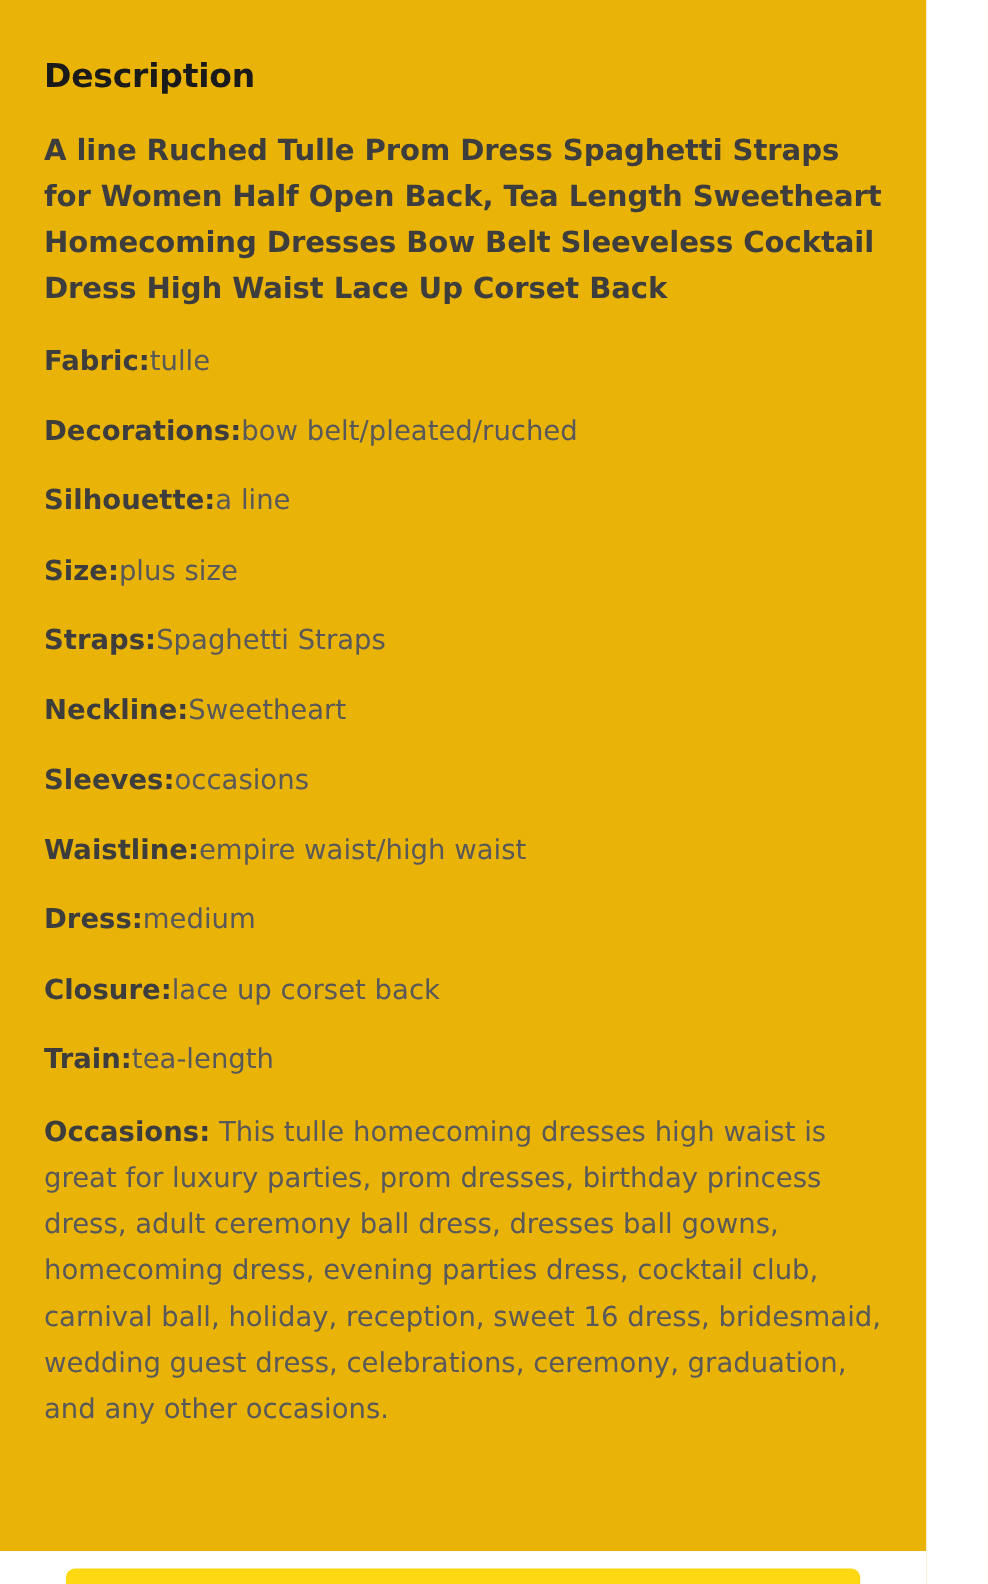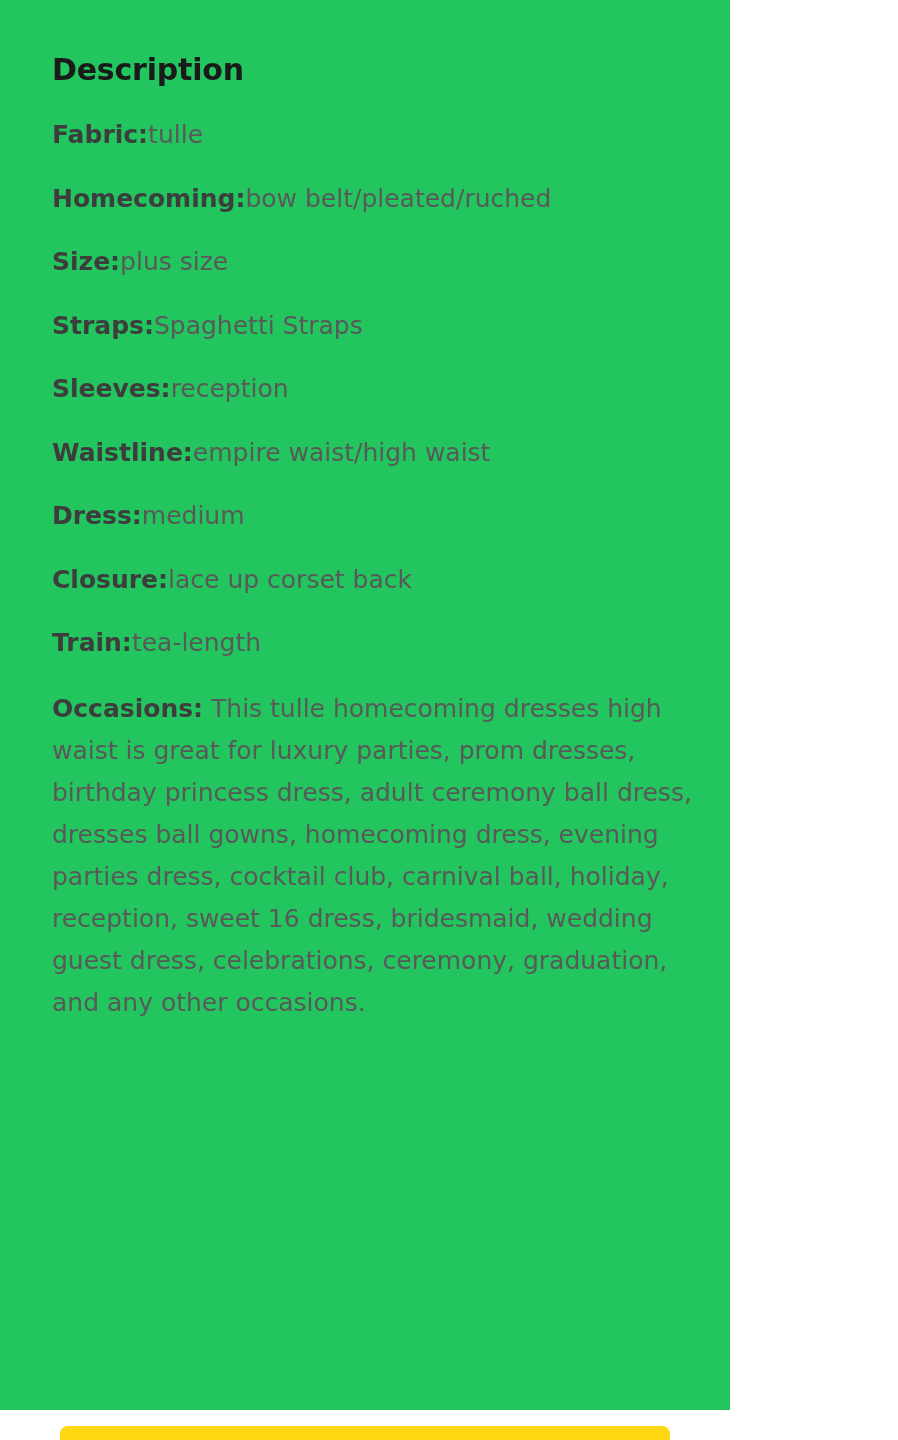--- a/index.html
+++ b/index.html
@@ -8,26 +8,26 @@
     background: #ffffff;
   }
   body {
     width: 898px;
     min-height: 1440px;
     font-family: "DejaVu Sans", sans-serif;
     color: #4a4a4a;
     -webkit-font-smoothing: antialiased;
   }
   .page {
-    width: 730px;
+    width: 842px;
     min-height: 1440px;
     box-sizing: border-box;
-    padding: 40px 30px 0 52px;
+    padding: 40px 30px 0 40px;
     position: relative;
-    background: #22c55e;
+    background: #eab308;
   }
   .section-title {
     font-size: 30px;
     font-weight: bold;
     color: #1a1a1a;
     letter-spacing: -0.2px;
     margin: 12px 0 28px 0;
     line-height: 1.2;
   }
   .product-title {
@@ -90,36 +90,43 @@
     border-radius: 8px 8px 0 0;
   }
 </style>
 </head>
 <body>
 
 <div class="page">
 
   <h1 class="section-title">Description</h1>
 
+  <p class="product-title">A line Ruched Tulle Prom Dress Spaghetti Straps for Women Half Open Back, Tea Length Sweetheart Homecoming Dresses Bow Belt Sleeveless Cocktail Dress High Waist Lace Up Corset Back</p>
 
 
   <p class="spec-line">
     <span class="k">Fabric:</span><span class="v">tulle</span>
   </p>
   <p class="spec-line">
-    <span class="k">Homecoming:</span><span class="v">bow belt/pleated/ruched</span>
+    <span class="k">Decorations:</span><span class="v">bow belt/pleated/ruched</span>
+  </p>
+  <p class="spec-line">
+    <span class="k">Silhouette:</span><span class="v">a line</span>
   </p>
   <p class="spec-line">
     <span class="k">Size:</span><span class="v">plus size</span>
   </p>
   <p class="spec-line">
     <span class="k">Straps:</span><span class="v">Spaghetti Straps</span>
   </p>
   <p class="spec-line">
-    <span class="k">Sleeves:</span><span class="v">reception</span>
+    <span class="k">Neckline:</span><span class="v">Sweetheart</span>
+  </p>
+  <p class="spec-line">
+    <span class="k">Sleeves:</span><span class="v">occasions</span>
   </p>
   <p class="spec-line">
     <span class="k">Waistline:</span><span class="v">empire waist/high waist</span>
   </p>
   <p class="spec-line">
     <span class="k">Dress:</span><span class="v">medium</span>
   </p>
   <p class="spec-line">
     <span class="k">Closure:</span><span class="v">lace up corset back</span>
   </p>

